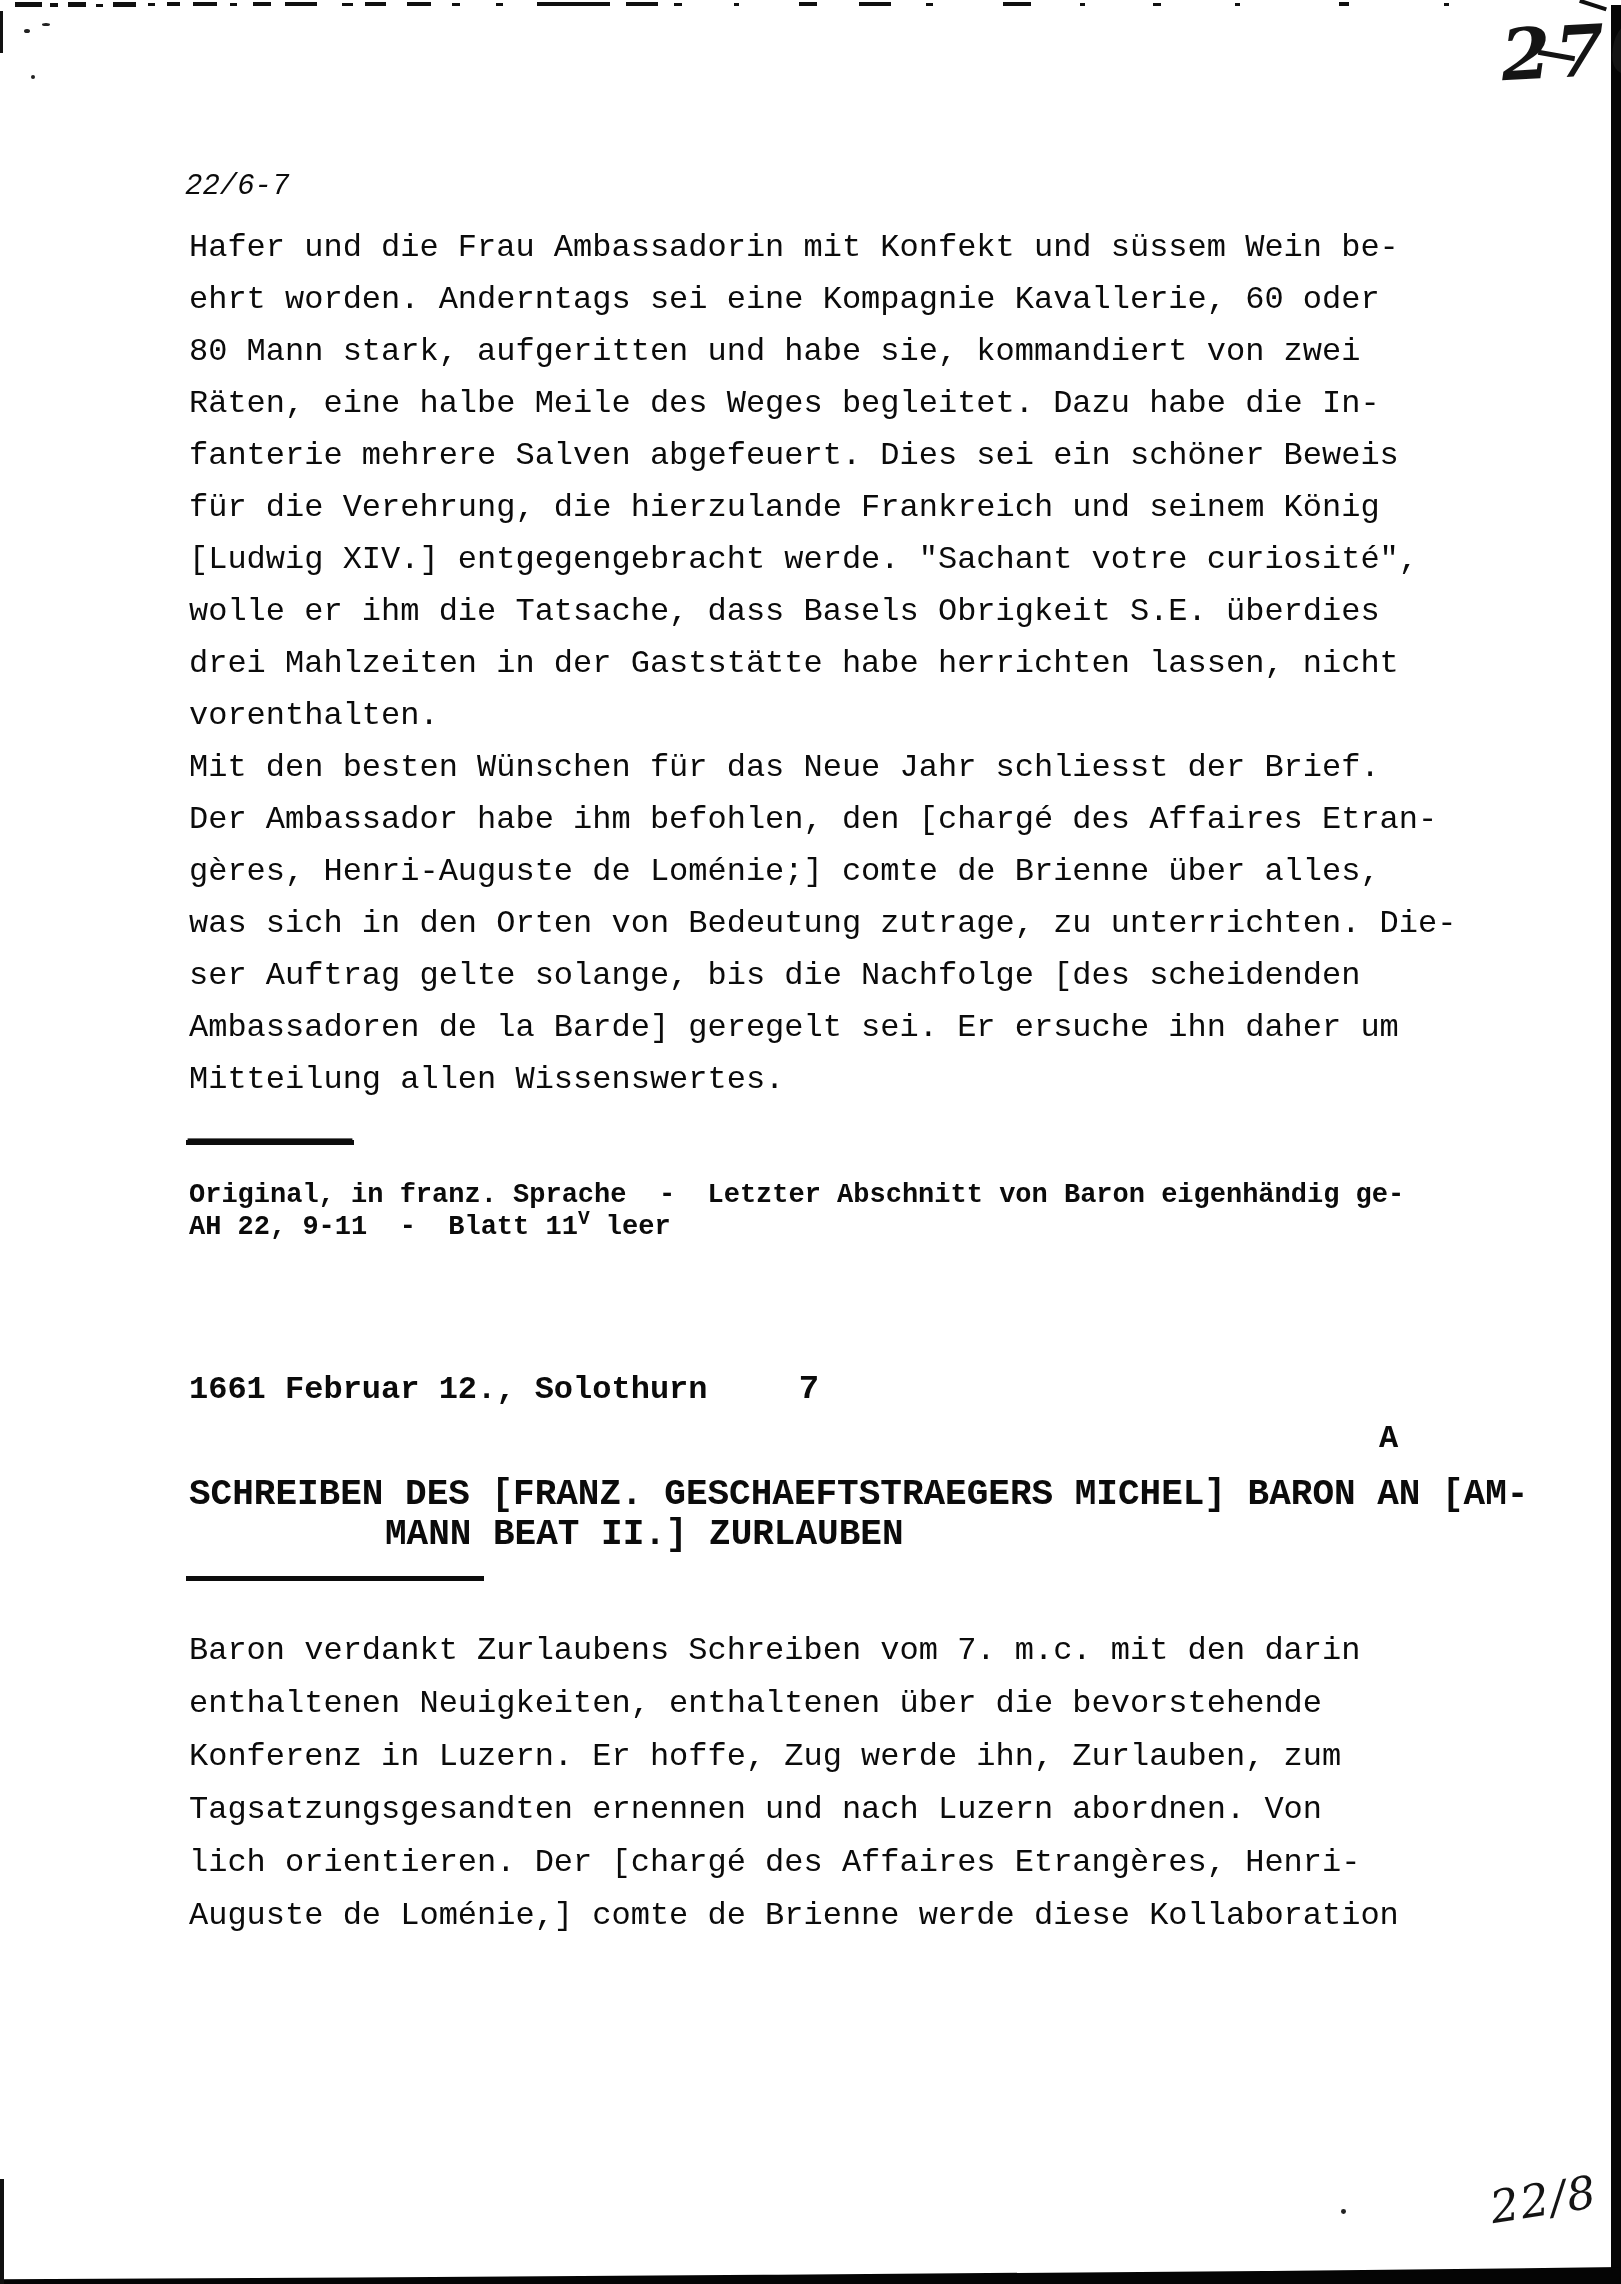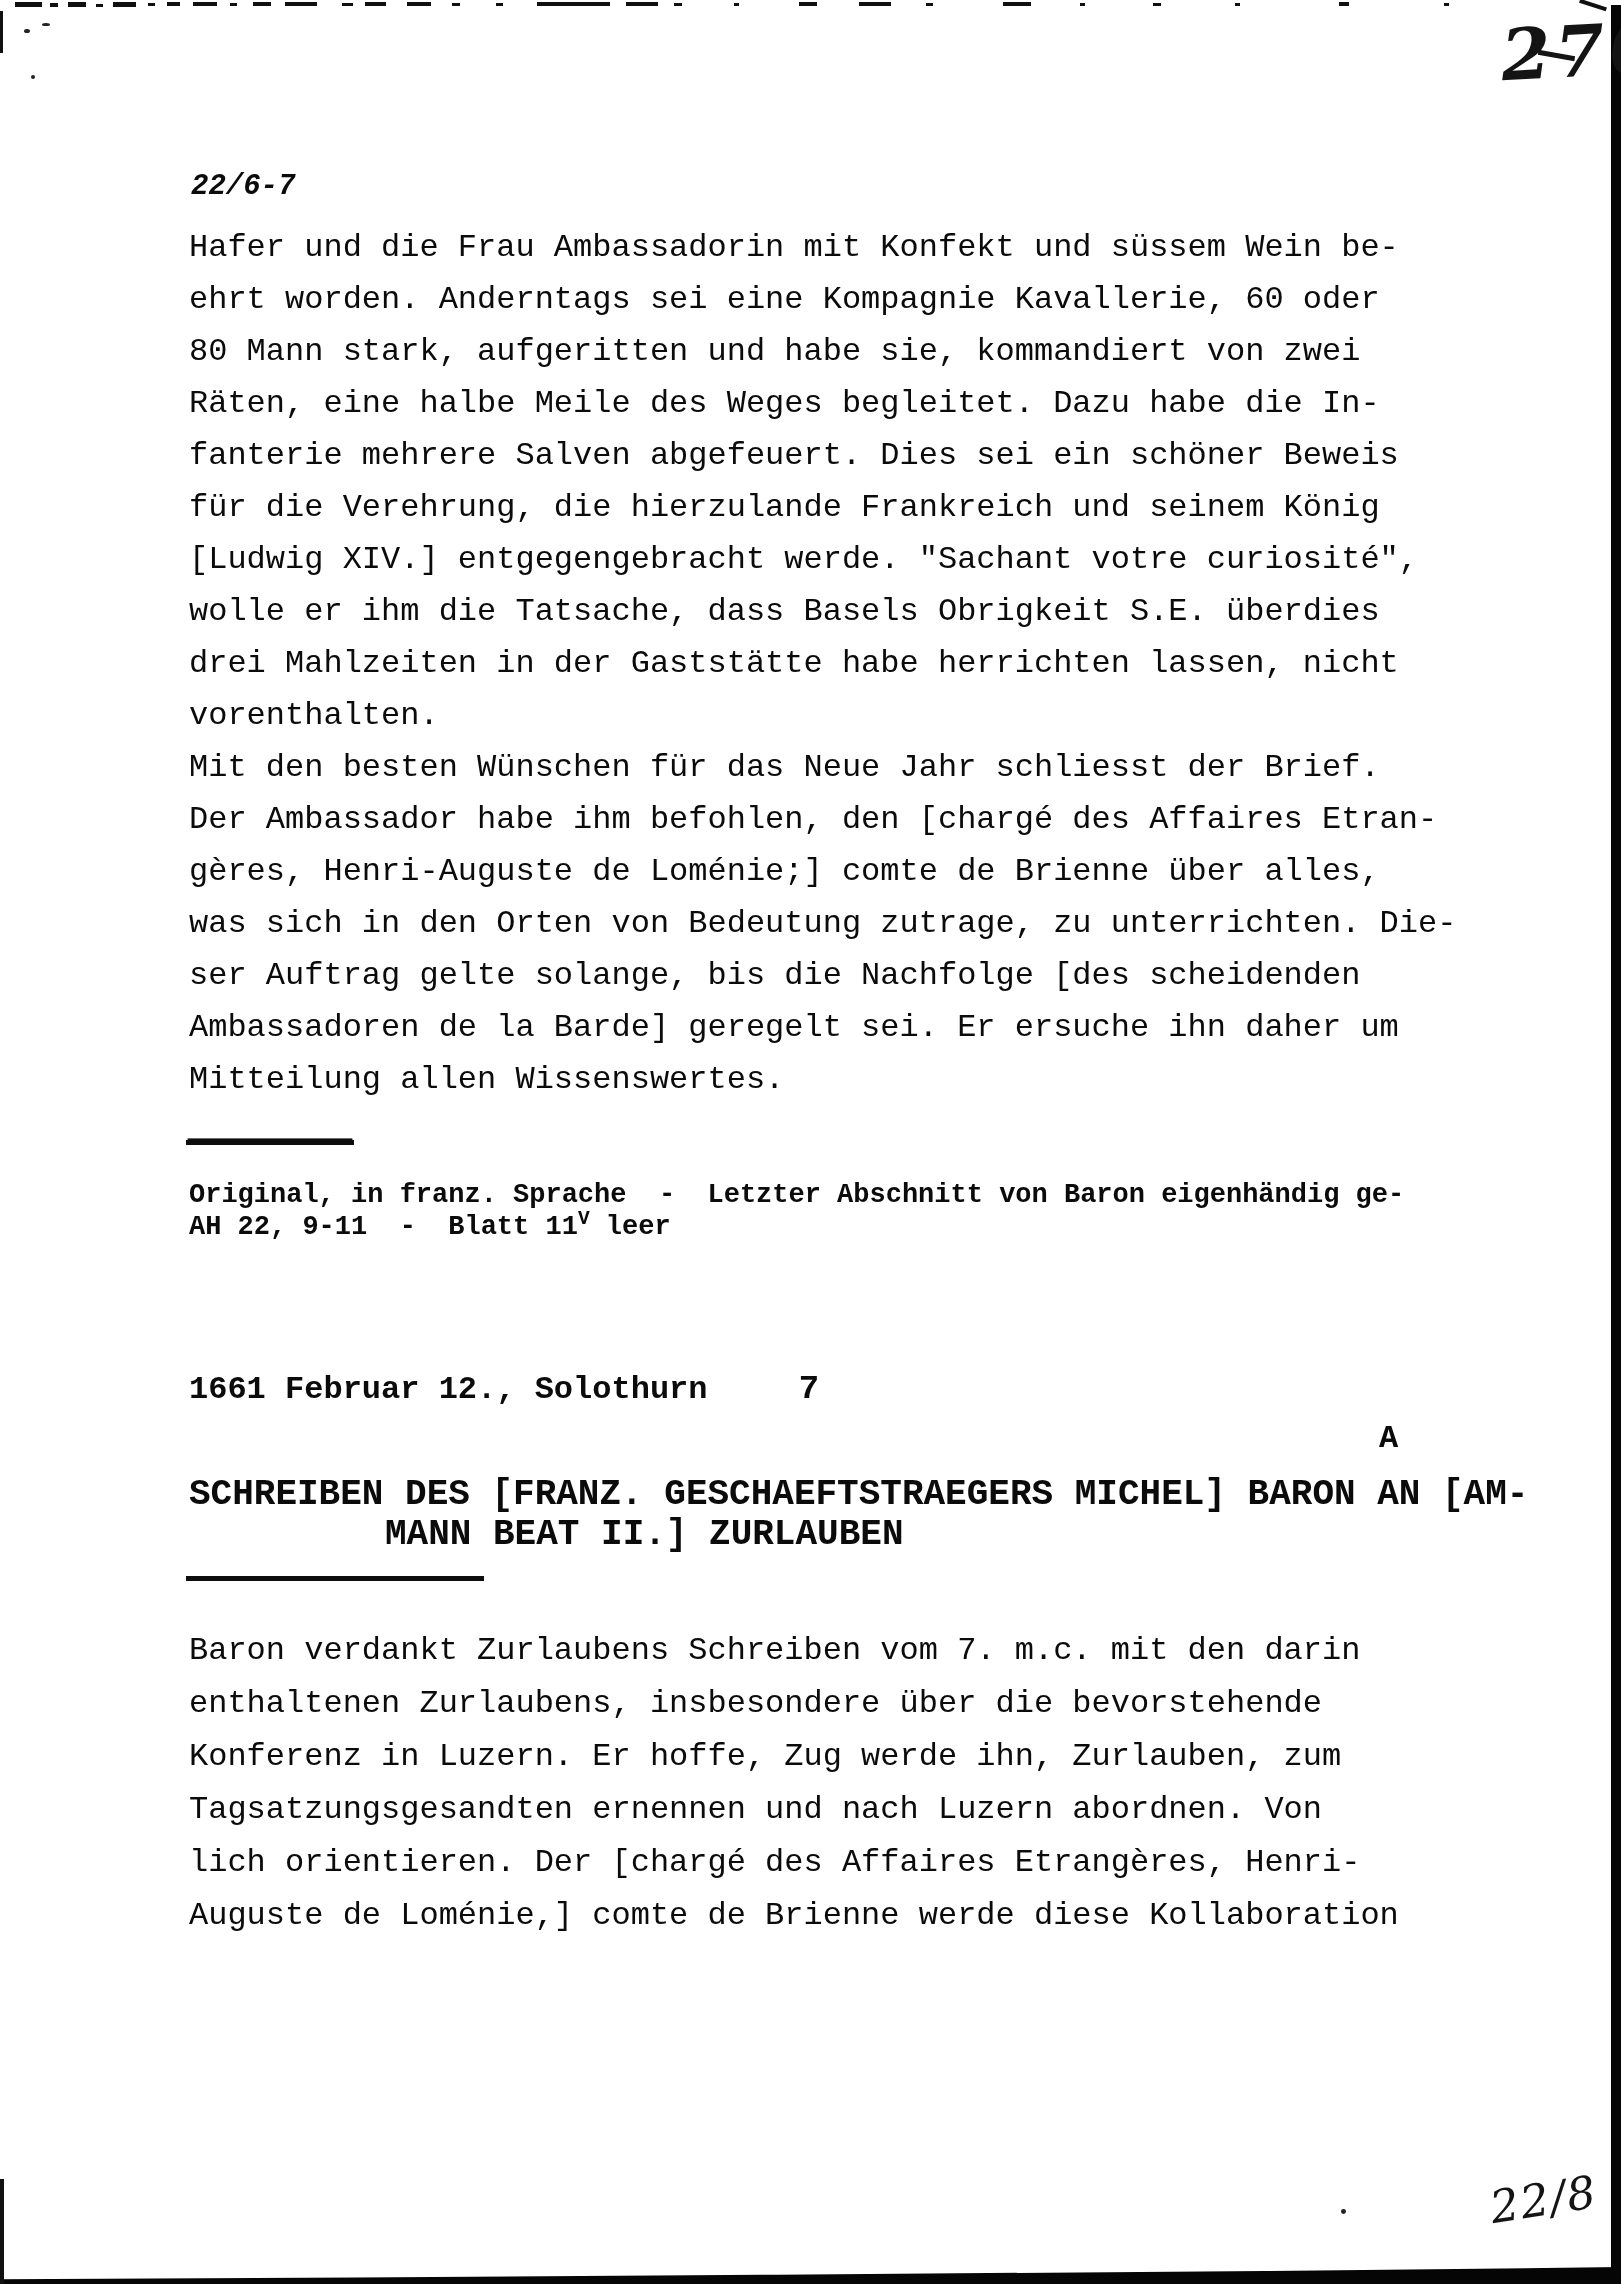--- a/index.html
+++ b/index.html
@@ -12,21 +12,21 @@
     color:#0b0b0b;
   }
   
   .tline{white-space:pre;}
   .body-block{position:absolute;left:189px;font-size:32px;font-weight:normal;letter-spacing:0px;}
   .body-block .tline{height:52px;line-height:52px;}
   .p2 .tline{height:53px;line-height:53px;}
   .note-block{position:absolute;left:189px;top:1179px;font-size:27px;font-weight:bold;}
   .note-block .tline{height:32px;line-height:32px;}
   .note-block sup{font-size:19.5px;vertical-align:super;line-height:0;}
-  .file-ref{position:absolute;left:191px;top:169px;font-size:29px;font-style:italic;font-weight:bold;line-height:36px;}
+  .file-ref{position:absolute;left:185px;top:169px;font-size:29px;font-style:italic;font-weight:normal;line-height:36px;}
   .sec-num{position:absolute;left:189px;top:1367px;width:1240px;text-align:center;font-size:34px;font-weight:bold;line-height:44px;}
   .date-line{position:absolute;left:189px;top:1368px;font-size:32px;font-weight:bold;line-height:44px;}
   .letter-a{position:absolute;left:1379px;top:1417px;font-size:32px;font-weight:bold;line-height:44px;}
   .title-block{position:absolute;left:189px;top:1475px;font-size:36px;font-weight:bold;}
   .title-block .tline{height:40px;line-height:40px;}
   .title-block .tline.indent{padding-left:196px;}
   
   .rule{position:absolute;background:#0d0d0d;}
   .rule1{left:186px;top:1140px;width:168px;height:4.9px;box-shadow:0 -3.2px 0 -1.6px #0d0d0d;}
   .rule2{left:186px;top:1576px;width:298px;height:4.9px;}
@@ -127,21 +127,21 @@
   <div class="letter-a">A</div>
   <div class="title-block">
     <div class="tline">SCHREIBEN DES [FRANZ. GESCHAEFTSTRAEGERS MICHEL] BARON AN [AM-</div>
     <div class="tline indent">MANN BEAT II.] ZURLAUBEN</div>
   </div>
 
   <div class="rule rule2"></div>
 
   <div class="body-block p2" style="top:1624px">
     <div class="tline">Baron verdankt Zurlaubens Schreiben vom 7. m.c. mit den darin</div>
-    <div class="tline">enthaltenen Zurlaubens, insbesondere über die bevorstehende</div>
+    <div class="tline">enthaltenen Neuigkeiten, enthaltenen über die bevorstehende</div>
     <div class="tline">Konferenz in Luzern. Er hoffe, Zug werde ihn, Zurlauben, zum</div>
     <div class="tline">Tagsatzungsgesandten ernennen und nach Luzern abordnen. Von</div>
     <div class="tline">lich orientieren. Der [chargé des Affaires Etrangères, Henri-</div>
     <div class="tline">Auguste de Loménie,] comte de Brienne werde diese Kollaboration</div>
   </div>
 
   <div class="hw hw-228">22/8</div>
 
 </div>
 

